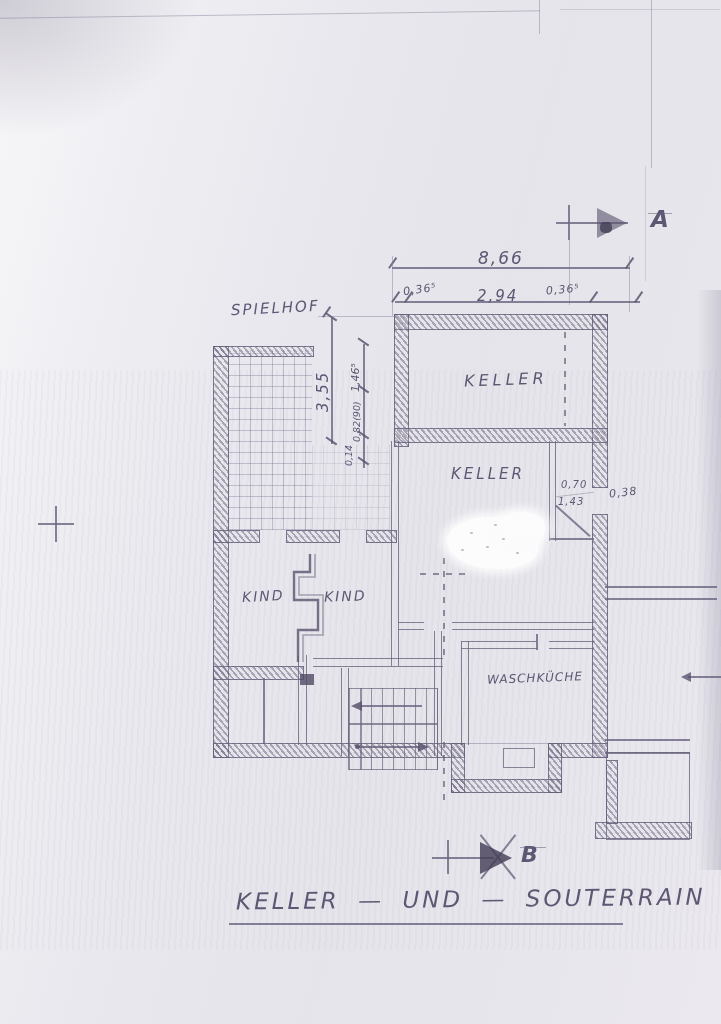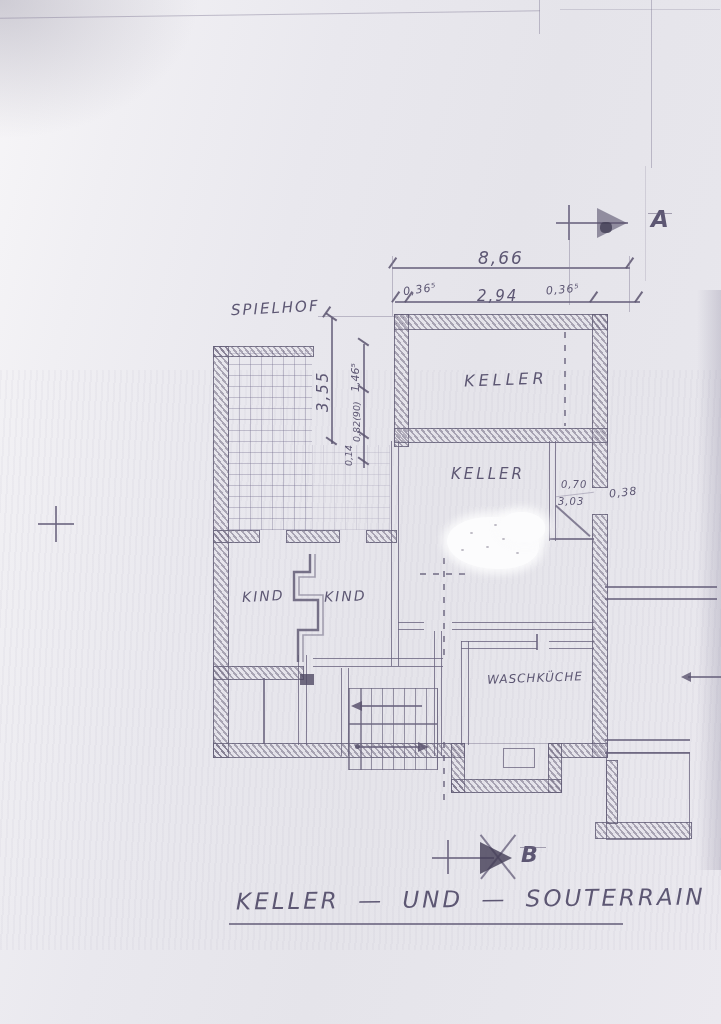--- a/index.html
+++ b/index.html
@@ -140,21 +140,21 @@
   <div class="abs" style="left:355px;top:744px;width:5px;height:5px;border-radius:50%;background:rgba(90,84,110,.9);"></div>
   <div class="tri" style="left:418px;top:742px;border-top:5px solid transparent;border-bottom:5px solid transparent;border-left:11px solid rgba(90,84,110,.85);"></div>
 
   <div class="dashv" style="left:443px;top:558px;width:1.8px;height:100px;"></div>
   <div class="dashv" style="left:443px;top:742px;width:1.8px;height:62px;"></div>
   <div class="dashh" style="left:420px;top:573px;width:46px;height:1.8px;"></div>
   <div class="dashv" style="left:564px;top:332px;width:1.8px;height:94px;"></div>
 
   <div class="hand" style="left:561px;top:479px;font-size:10px;letter-spacing:1px;">0,70</div>
   <div class="lnf" style="left:556px;top:494px;width:38px;height:1.3px;transform:rotate(-7deg);"></div>
-  <div class="hand" style="left:558px;top:496px;font-size:10px;letter-spacing:1px;">3,03</div>
+  <div class="hand" style="left:558px;top:496px;font-size:10px;letter-spacing:1px;">1,43</div>
   <div class="ln" style="left:550px;top:520px;width:46px;height:1.6px;transform:rotate(42deg);"></div>
   <div class="hand" style="left:609px;top:486px;font-size:11px;transform:rotate(-6deg);letter-spacing:1px;">0,38</div>
 
   <div class="ln" style="left:536px;top:634px;width:1.5px;height:16px;"></div>
 
   <div class="ln" style="left:605px;top:586px;width:112px;height:1.6px;"></div>
   <div class="ln" style="left:605px;top:598px;width:112px;height:1.6px;"></div>
   <div class="ln" style="left:605px;top:739px;width:85px;height:1.6px;"></div>
   <div class="ln" style="left:605px;top:752px;width:85px;height:1.6px;"></div>
   <div class="ln" style="left:688px;top:676px;width:33px;height:1.6px;"></div>

